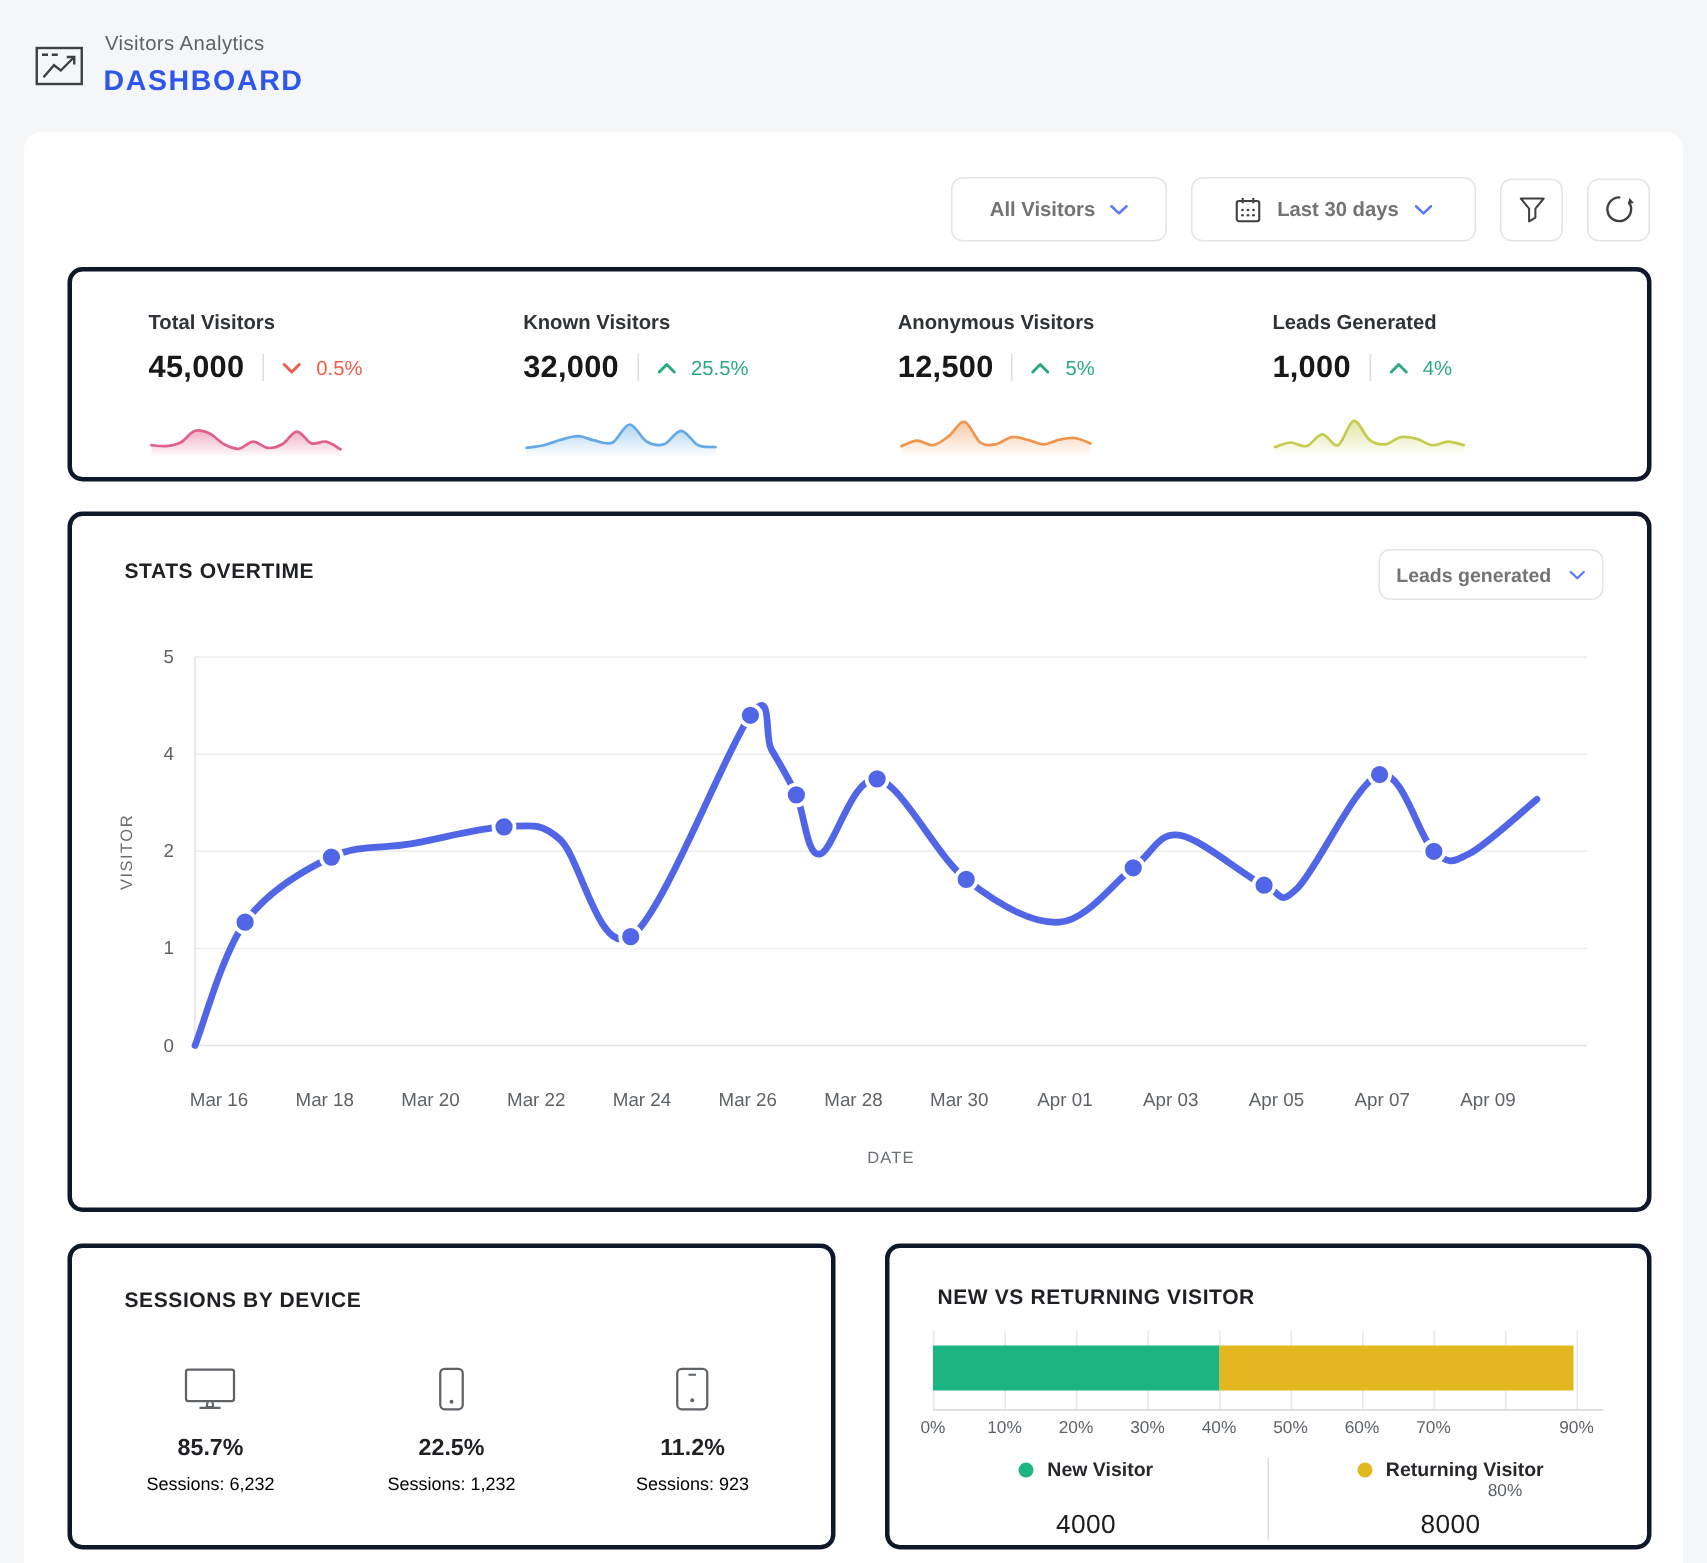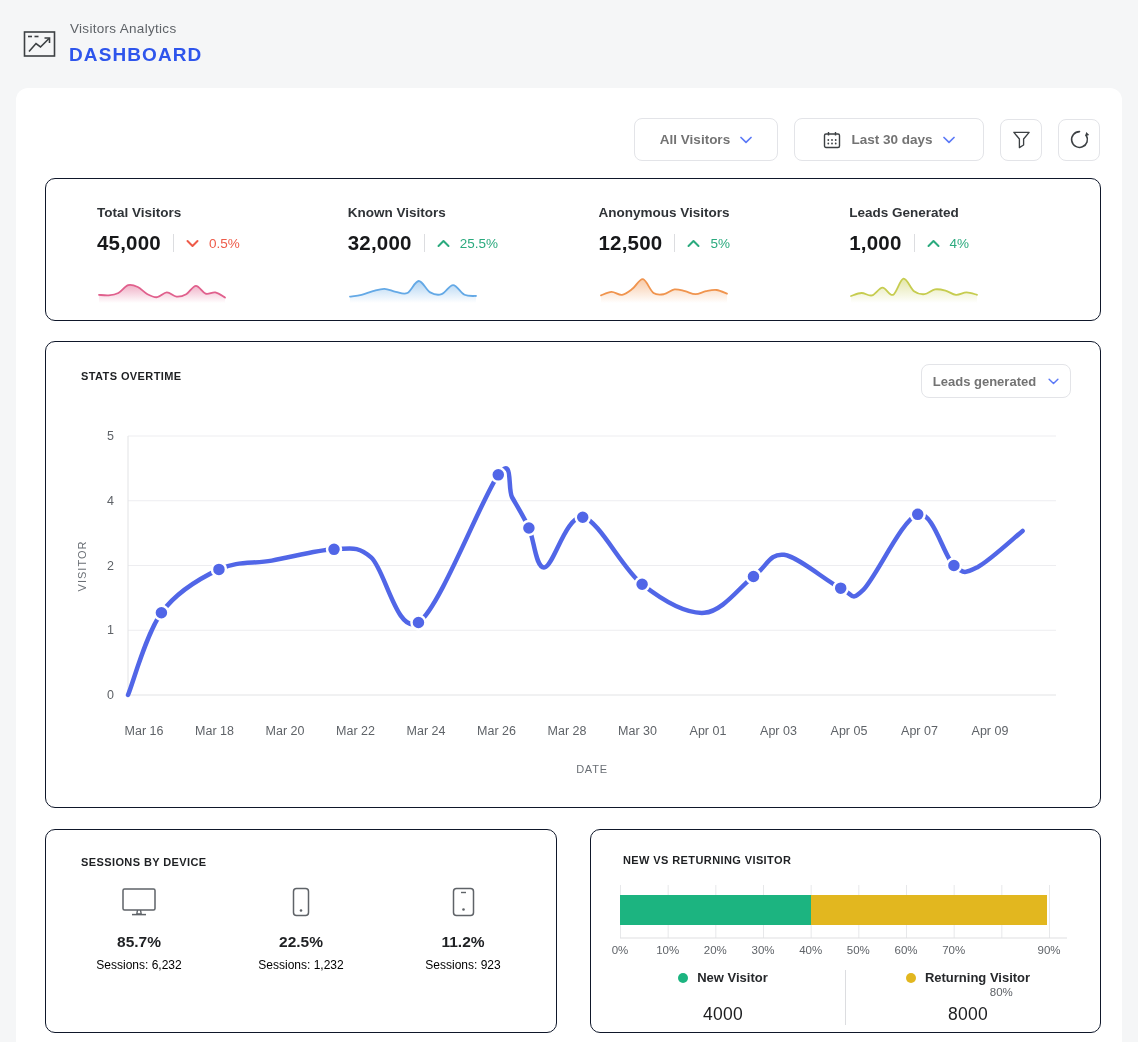--- a/index.html
+++ b/index.html
@@ -16,43 +16,43 @@
   .panel { position:absolute; left:16px; top:88px; width:1106px; height:970px; background:#ffffff; border-radius:12px; }
 
   
   .toolbar { position:absolute; top:30px; right:22px; display:flex; gap:16px; align-items:center; }
   .btn { background:#fff; border:1px solid #e3e4e8; border-radius:8px; height:43px; display:flex; align-items:center; justify-content:center; gap:10px; font-size:13.5px; font-weight:600; color:#737373; cursor:pointer; }
   .btn-select { width:144px; }
   .btn-date { width:190px; }
   .btn-icon { width:42px; height:42px; }
 
   
-  .card { position:absolute; background:#fff; border:1px solid #0f172a; border-radius:10px; }
-  .section-title { position:absolute; font-size:11px; font-weight:700; color:#1e2023; letter-spacing:.4px; }
+  .card { position:absolute; background:#fff; border:3px solid #0f172a; border-radius:10px; }
+  .section-title { position:absolute; font-size:14px; font-weight:700; color:#1e2023; letter-spacing:.4px; }
 
   
   .kpi-card { left:29px; top:90px; width:1056px; height:143px; display:flex; padding:26px 0 0 51px; }
   .kpi { width:259px; }
   .kpi-label { font-size:13.5px; font-weight:600; color:#2f3337; }
   .kpi-valuerow { display:flex; align-items:center; margin-top:11px; gap:10px; }
   .kpi-value { font-size:20.5px; font-weight:700; color:#17181a; letter-spacing:.2px; }
   .kpi-divider { width:1px; height:18px; background:#dcdde0; margin:0 2px; }
   .kpi-change { font-size:13.5px; }
   .kpi-spark { margin-top:13px; }
 
   
   .stats-card { left:29px; top:253px; width:1056px; height:467px; }
   .stats-title { left:35px; top:28px; }
   .metric-select { position:absolute; right:29px; top:22px; width:150px; height:34px; font-size:13px; gap:12px; }
   #line-chart { position:absolute; left:0; top:0; }
 
   
   .device-card { left:29px; top:741px; width:512px; height:204px; }
   .device-title { left:35px; top:26px; }
-  .device-row { position:absolute; left:20px; right:20px; top:54px; display:flex;gap:16px; }
+  .device-row { position:absolute; left:20px; right:20px; top:76px; display:flex;gap:16px; }
   .device-col { flex:1; display:flex; flex-direction:column; align-items:center; }
   .device-icon-wrap { height:36px; display:flex; align-items:center; }
   .device-percent { margin-top:13px; font-size:15.5px; font-weight:700; color:#1f2124; }
   .device-sessions { margin-top:7px; font-size:12px; color:#000000; }
 
   
   .returning-card { left:574px; top:741px; width:511px; height:204px; }
   .returning-title { left:32px; top:24px; }
   #bar-plot { position:absolute; left:29px; top:55px; width:447px; height:56px; }
   #bar-grid { position:absolute; left:0; top:0; }

